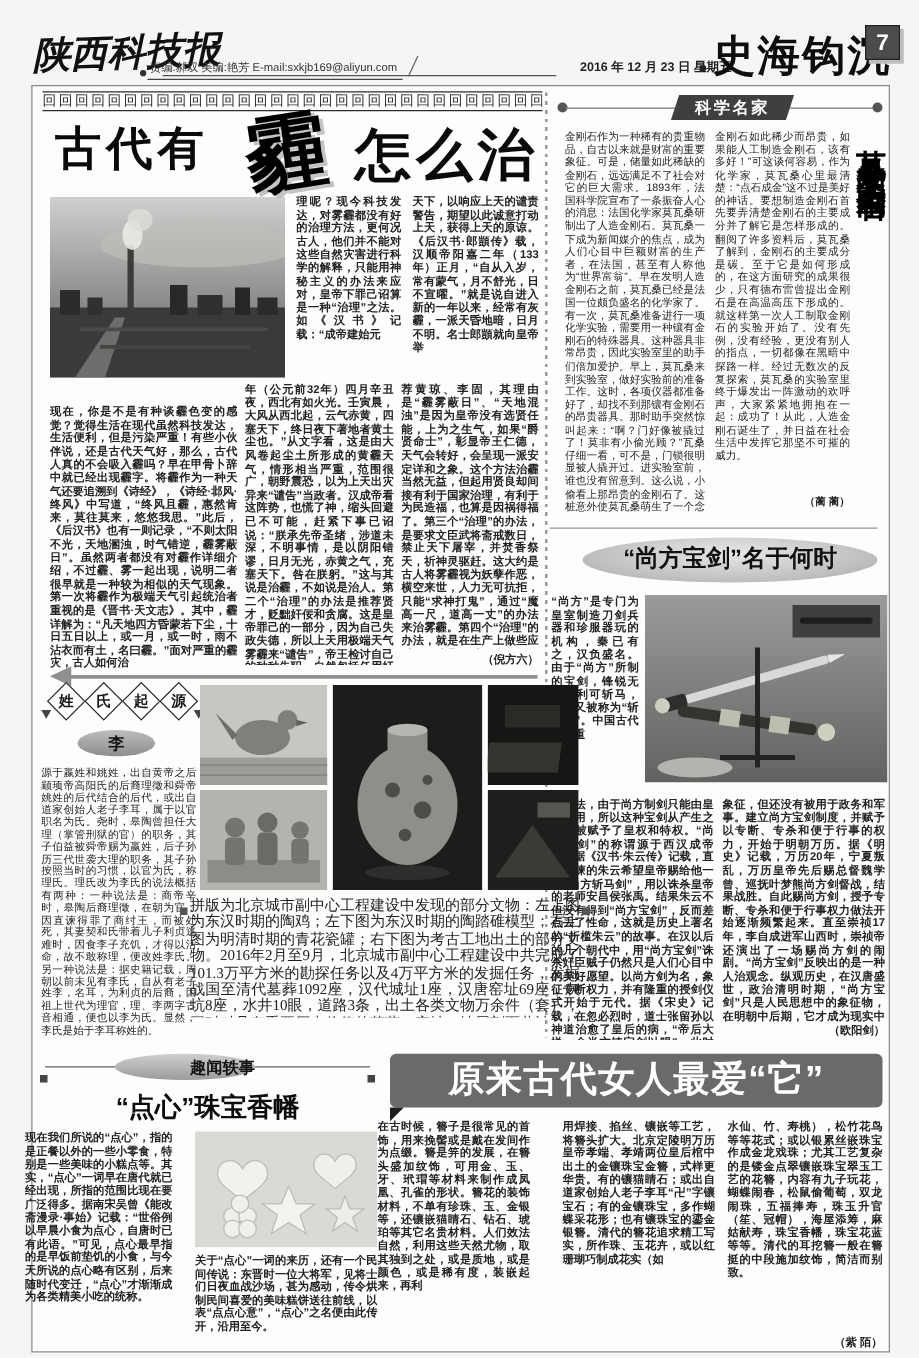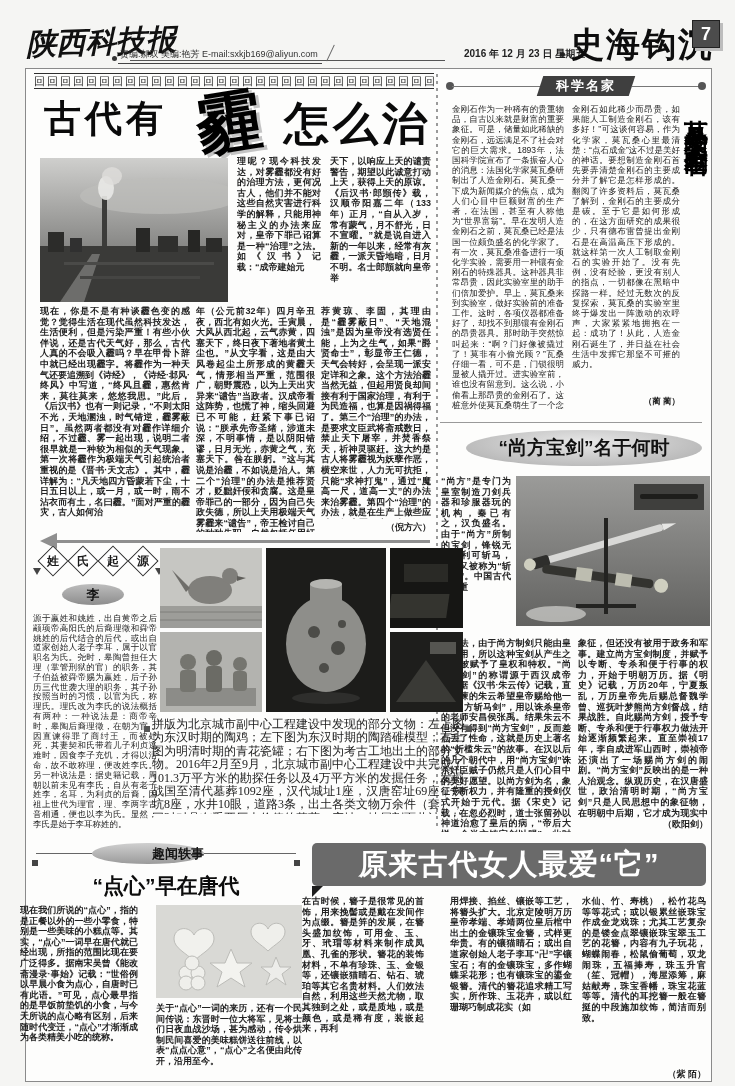--- a/index.html
+++ b/index.html
@@ -23,21 +23,21 @@
   .content-box { left:25px; top:68px; width:687px; height:1014px; border:1px solid #8a8a8a; background:#fdfdfc; }
   .vdash { left:436px; top:74px; width:2px; height:756px; background:repeating-linear-gradient(180deg,#9a9a9a 0 3px,transparent 3px 7px); }
   
   .meander { left:34px; top:73px; width:400px; height:16px; overflow:hidden; font-size:11px; line-height:15px; letter-spacing:2px; color:#2e2e2e; border-top:1px solid #2e2e2e; border-bottom:1px solid #2e2e2e; white-space:nowrap; }
   .hl-pre { left:44px; top:94px; font-size:37px; font-weight:bold; letter-spacing:4px; color:#0a0a0a; }
   .hl-big { left:196px; top:78px; font-size:66px; font-weight:bold; color:#000; transform:rotate(-9deg); text-shadow:3px 3px 0 #c4c4c4; }
   .hl-post { left:284px; top:94px; font-size:45px; font-weight:bold; letter-spacing:4px; color:#0a0a0a; }
   .smog-photo { left:40px; top:158px; width:188px; height:144px; background:#999; }
   .m-col2top { left:237px; top:156px; width:84px; height:146px; }
   .m-col3top { left:330px; top:156px; width:101px; height:146px; }
-  .m-col1 { left:40px; top:306px; width:150px; height:226px; }
+  .m-col1 { left:40px; top:324px; width:150px; height:226px; }
   .m-col2 { left:196px; top:306px; width:119px; height:226px; }
   .m-col3 { left:321px; top:306px; width:110px; height:213px; }
   .m-author { left:321px; top:521px; width:110px; text-align:right; font-size:9px; font-weight:bold; color:#222; }
   .arrow-line { left:56px; top:540px; width:374px; height:3px; background:#8f8f8f; }
   .arrow-head { left:40px; top:533px; width:0; height:0; border-top:8px solid transparent; border-bottom:8px solid transparent; border-right:17px solid #8f8f8f; }
   
   .sci-badge { left:540px; top:76px; width:92px; height:20px; background:#3f3f3f; transform:skewX(-18deg); }
   .sci-badge span { display:block; transform:skewX(18deg); color:#fff; font-size:13px; font-weight:bold; text-align:center; line-height:20px; letter-spacing:2px; }
   .sci-line-l { left:452px; top:86px; width:88px; height:1px; background:#777; }
   .sci-line-r { left:632px; top:86px; width:70px; height:1px; background:#777; }
@@ -264,21 +264,21 @@
 <div class="abs just caption-box">
   <span>拼版为北京城市副中心工程建设中发现的部分文物：左上图为东汉时期的陶鸡；左下图为东汉时期的陶踏碓模型；右上图为明清时期的青花瓷罐；右下图为考古工地出土的部分文物。2016年2月至9月，北京城市副中心工程建设中共完成了101.3万平方米的勘探任务以及4万平方米的发掘任务，发掘战国至清代墓葬1092座，汉代城址1座，汉唐窑址69座，灰坑8座，水井10眼，道路3条，出土各类文物万余件（套），同时对具有重要历史价值的墓葬、窑址、地层剖面共计60处遗迹进行整体迁移保护。</span>
   <span class="cap-credit">罗晓光 摄</span>
 </div>
 
 <div class="abs ds-sq-l"></div>
 <div class="abs ds-line-l"></div>
 <div class="abs ds-oval">趣闻轶事</div>
 <div class="abs ds-line-r"></div>
 <div class="abs ds-sq-r"></div>
-<div class="abs ds-title">“点心”早在唐代</div>
+<div class="abs ds-title">“点心”珠宝香幡</div>
 <div class="abs just body-txt ds-col1">现在我们所说的“点心”，指的是正餐以外的一些小零食，特别是一些美味的小糕点等。其实，“点心”一词早在唐代就已经出现，所指的范围比现在要广泛得多。据南宋吴曾《能改斋漫录·事始》记载：“世俗例以早晨小食为点心，自唐时已有此语。”可见，点心最早指的是早饭前垫饥的小食，与今天所说的点心略有区别，后来随时代变迁，“点心”才渐渐成为各类精美小吃的统称。</div>
 <div class="ph ds-photo">
   <svg width="146" height="93" viewBox="0 0 146 93">
     <rect width="146" height="93" fill="#d9d9d5"></rect>
     <path d="M38 30 c-5 -10 -20 -8 -20 4 c0 9 12 14 20 22 c8 -8 20 -13 20 -22 c0 -12 -15 -14 -20 -4 z" fill="#f1f1ed" stroke="#bcbcb8"></path>
     <path d="M112 24 c-4 -9 -17 -7 -17 3 c0 8 10 12 17 19 c7 -7 17 -11 17 -19 c0 -10 -13 -12 -17 -3 z" fill="#efefeb" stroke="#bcbcb8"></path>
     <polygon points="75,44 81,58 96,58 84,67 89,82 75,73 61,82 66,67 54,58 69,58" fill="#f3f3ef" stroke="#bcbcb8"></polygon>
     <polygon points="120,52 124,62 135,62 126,69 130,80 120,73 110,80 114,69 105,62 116,62" fill="#ededea" stroke="#bcbcb8"></polygon>
     <g fill="#efefeb" stroke="#bcbcb8">
       <circle cx="30" cy="68" r="7"></circle>

